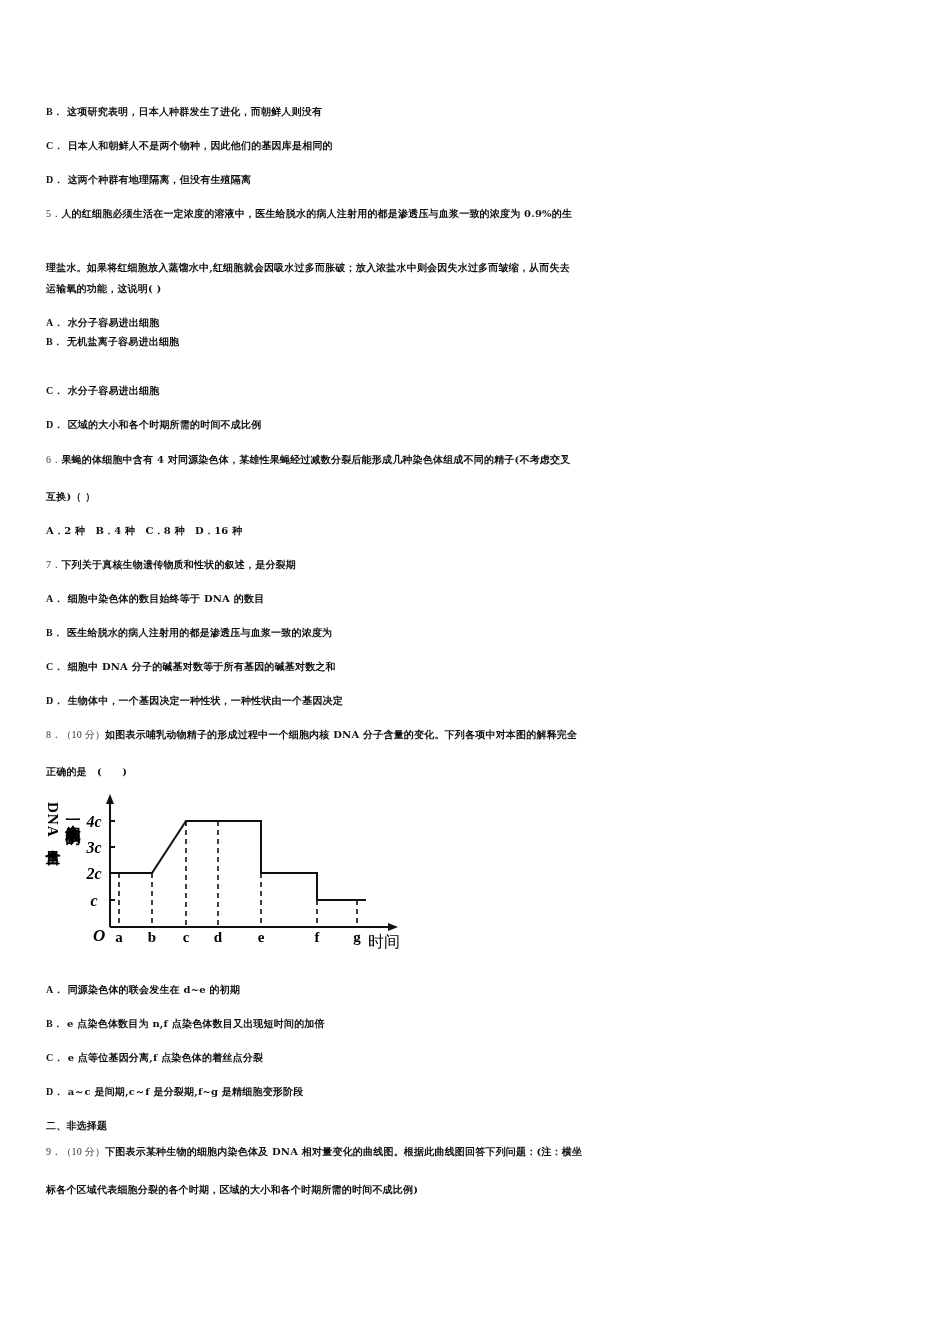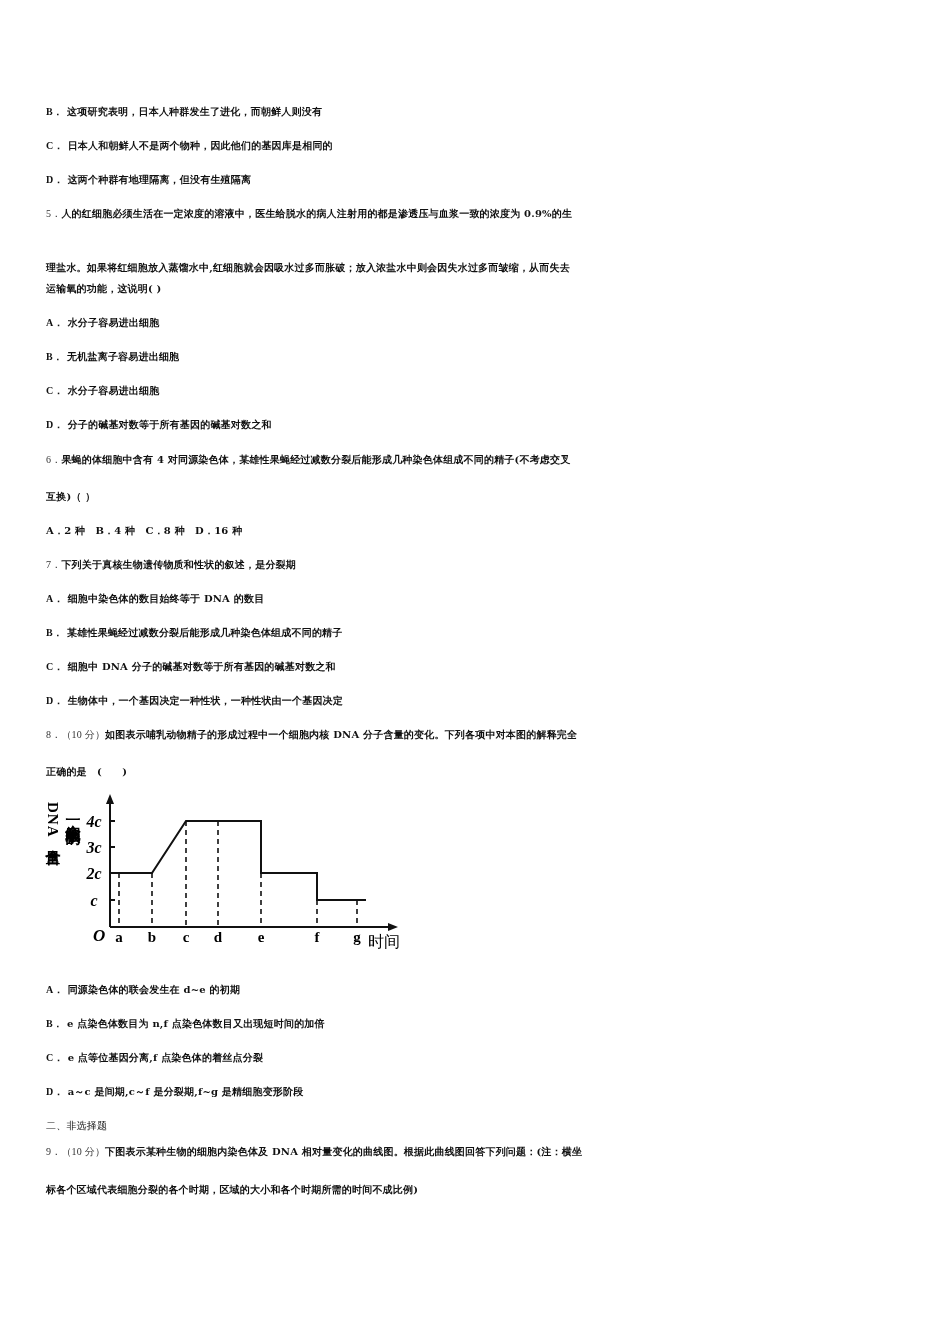--- a/index.html
+++ b/index.html
@@ -2,21 +2,21 @@
 <html><head>
 <meta charset="utf-8">
 <style>
   html, body { margin: 0; padding: 0; background: #ffffff; }
   body { width: 950px; height: 1344px; position: relative; overflow: hidden;
          font-family: "DejaVu Serif", "Liberation Serif", serif; color: #111; }
   .line { position: absolute; left: 46px; white-space: nowrap; font-size: 10px;
           line-height: 20px; font-weight: bold; letter-spacing: 0.2px; }
   .num { font-weight: normal; font-family: "Liberation Serif", serif; color: #333; }
   .lbl { font-family: "Liberation Serif", serif; font-weight: bold; margin-right: 4px; }
-  .section { font-weight: normal; }
+  .section { font-weight: bold; }
   .chart { position: absolute; left: 40px; top: 790px; width: 370px; height: 165px; }
   .chart svg text { font-family: "Liberation Serif", "DejaVu Serif", serif; }
 </style>
 </head>
 <body>
 
 <div class="line" style="top:102px">
   <span class="lbl">B．</span><span>这项研究表明，日本人种群发生了进化，而朝鲜人则没有</span>
 </div>
 <div class="line" style="top:136px">
@@ -31,48 +31,48 @@
 </div>
 <div class="line" style="top:258px">
   <span>理盐水。如果将红细胞放入蒸馏水中,红细胞就会因吸水过多而胀破；放入浓盐水中则会因失水过多而皱缩，从而失去</span>
 </div>
 <div class="line" style="top:279px">
   <span>运输氧的功能，这说明( )</span>
 </div>
 <div class="line" style="top:313px">
   <span class="lbl">A．</span><span>水分子容易进出细胞</span>
 </div>
-<div class="line" style="top:347px">
+<div class="line" style="top:332px">
   <span class="lbl">B．</span><span>无机盐离子容易进出细胞</span>
 </div>
 <div class="line" style="top:381px">
   <span class="lbl">C．</span><span>水分子容易进出细胞</span>
 </div>
 <div class="line" style="top:415px">
-  <span class="lbl">D．</span><span>分子的碱基对数等于所有基因的碱基对数之和</span>
+  <span class="lbl">D．</span><span>区域的大小和各个时期所需的时间不成比例</span>
 </div>
 
 <div class="line" style="top:450px">
   <span class="num">6．</span><span>果蝇的体细胞中含有 4 对同源染色体，某雄性果蝇经过减数分裂后能形成几种染色体组成不同的精子(不考虑交叉</span>
 </div>
 <div class="line" style="top:487px">
   <span>互换)（  ）</span>
 </div>
 <div class="line" style="top:521px">
   <span>A．2 种　B．4 种　C．8 种　D．16 种</span>
 </div>
 
 <div class="line" style="top:555px">
   <span class="num">7．</span><span>下列关于真核生物遗传物质和性状的叙述，是分裂期</span>
 </div>
 <div class="line" style="top:589px">
   <span class="lbl">A．</span><span>细胞中染色体的数目始终等于 DNA 的数目</span>
 </div>
 <div class="line" style="top:623px">
-  <span class="lbl">B．</span><span>某雄性果蝇经过减数分裂后能形成几种染色体组成不同的精子</span>
+  <span class="lbl">B．</span><span>医生给脱水的病人注射用的都是渗透压与血浆一致的浓度为</span>
 </div>
 <div class="line" style="top:657px">
   <span class="lbl">C．</span><span>细胞中 DNA 分子的碱基对数等于所有基因的碱基对数之和</span>
 </div>
 <div class="line" style="top:691px">
   <span class="lbl">D．</span><span>生物体中，一个基因决定一种性状，一种性状由一个基因决定</span>
 </div>
 
 <div class="line" style="top:725px">
   <span class="num">8．</span><span class="num">（10 分）</span><span>如图表示哺乳动物精子的形成过程中一个细胞内核 DNA 分子含量的变化。下列各项中对本图的解释完全</span>

